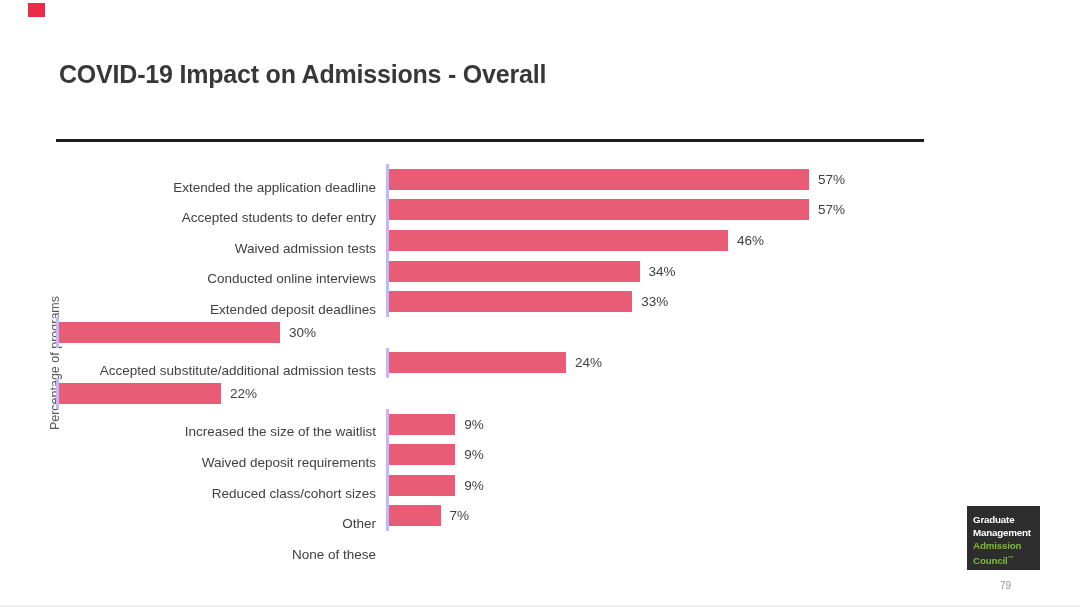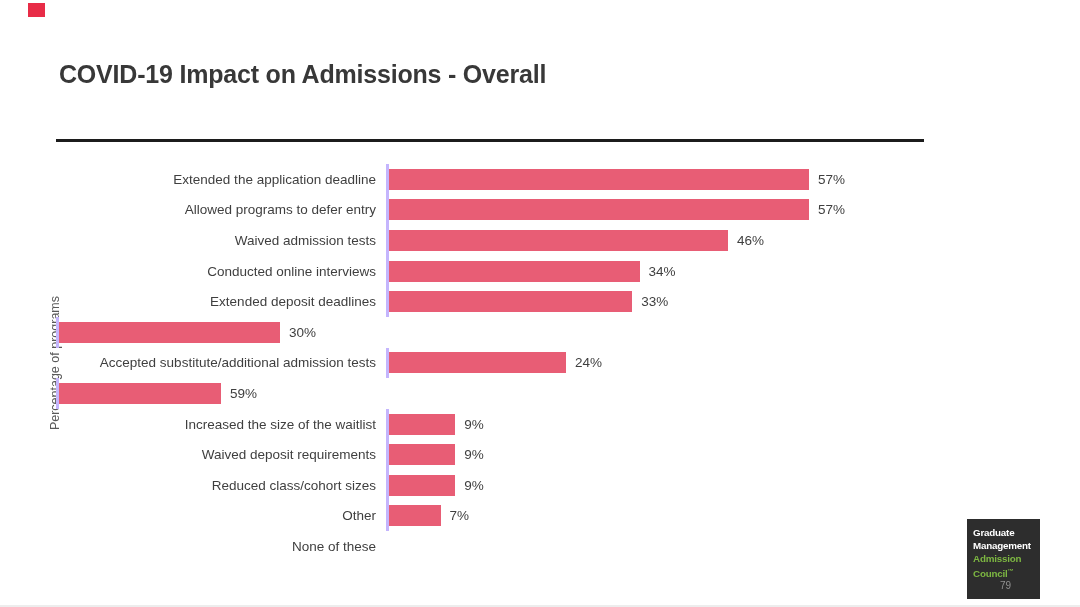--- a/index.html
+++ b/index.html
@@ -50,21 +50,21 @@
     white-space: nowrap;
   }
 
   .chart-rows {
     position: absolute;
     left: 56px; top: 164px;
     width: 900px;
   }
   .bar-row {
     display: flex;
-    align-items: center;
+    align-items: flex-end;
     height: 30.6px;
   }
   .category-label {
     width: 330px;
     padding-right: 10px;
     text-align: right;
     font-size: 13.5px;
     color: #3f3f3f;
     white-space: nowrap;
   }
@@ -81,22 +81,22 @@
   }
   .value-label {
     margin-left: 9px;
     font-size: 13.5px;
     color: #3f3f3f;
     white-space: nowrap;
   }
 
   .gmac-logo {
     position: absolute;
-    left: 967px; top: 519px;
-    width: 73px; height: 80px;
+    left: 967px; top: 506px;
+    width: 73px; height: 64px;
     background: #2d2d2d;
     padding: 7px 5px 5px 6px;
     line-height: 13px;
     font-size: 9.8px;
     font-weight: 700;
     letter-spacing: -0.2px;
   }
   .logo-line-white { color: #ffffff; }
   .logo-line-green { color: #7db742; }
   .logo-tm { font-size: 6px; vertical-align: super; }
@@ -130,21 +130,21 @@
 
 <div class="chart-rows" id="chart-rows">
     <div class="bar-row">
     <div class="category-label">Extended the application deadline</div>
     <div class="bar-area">
       <div class="bar" style="width: 420.1px; background: rgb(232, 93, 117);"></div>
       <div class="value-label">57%</div>
     </div>
   </div>
     <div class="bar-row">
-    <div class="category-label">Allowed programs to defer entry</div>
+    <div class="category-label">Accepted students to defer entry</div>
     <div class="bar-area">
       <div class="bar" style="width: 420.1px; background: rgb(232, 93, 117);"></div>
       <div class="value-label">57%</div>
     </div>
   </div>
     <div class="bar-row">
     <div class="category-label">Waived admission tests</div>
     <div class="bar-area">
       <div class="bar" style="width: 339px; background: rgb(232, 93, 117);"></div>
       <div class="value-label">46%</div>
@@ -173,21 +173,21 @@
     <div class="bar-row">
     <div class="category-label">Accepted substitute/additional admission tests</div>
     <div class="bar-area">
       <div class="bar" style="width: 176.9px; background: rgb(232, 93, 117);"></div>
       <div class="value-label">24%</div>
     </div>
   </div>
     <div class="bar-row">
     <div class="bar-area">
       <div class="bar" style="width: 162.1px; background: rgb(232, 93, 117);"></div>
-      <div class="value-label">59%</div>
+      <div class="value-label">22%</div>
     </div>
   </div>
     <div class="bar-row">
     <div class="category-label">Increased the size of the waitlist</div>
     <div class="bar-area">
       <div class="bar" style="width: 66.3px; background: rgb(232, 93, 117);"></div>
       <div class="value-label">9%</div>
     </div>
   </div>
     <div class="bar-row">

